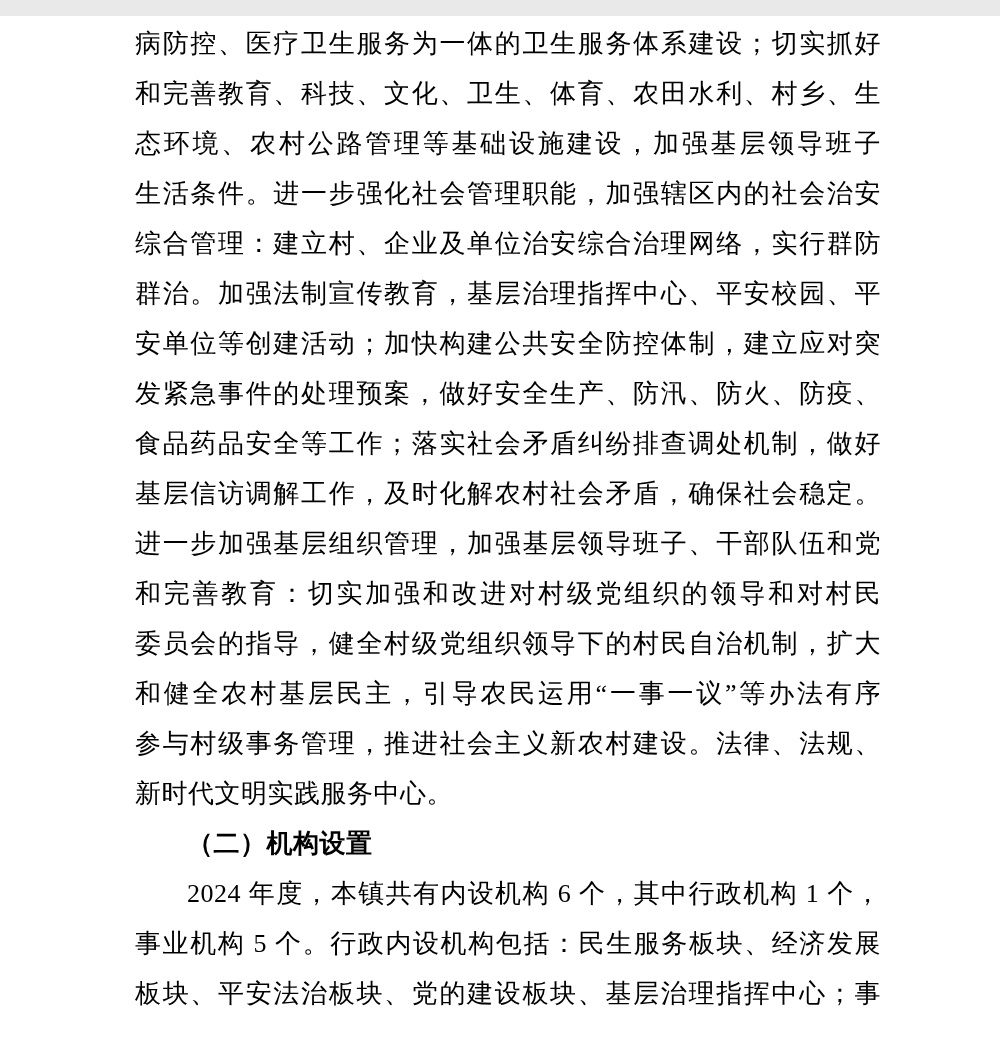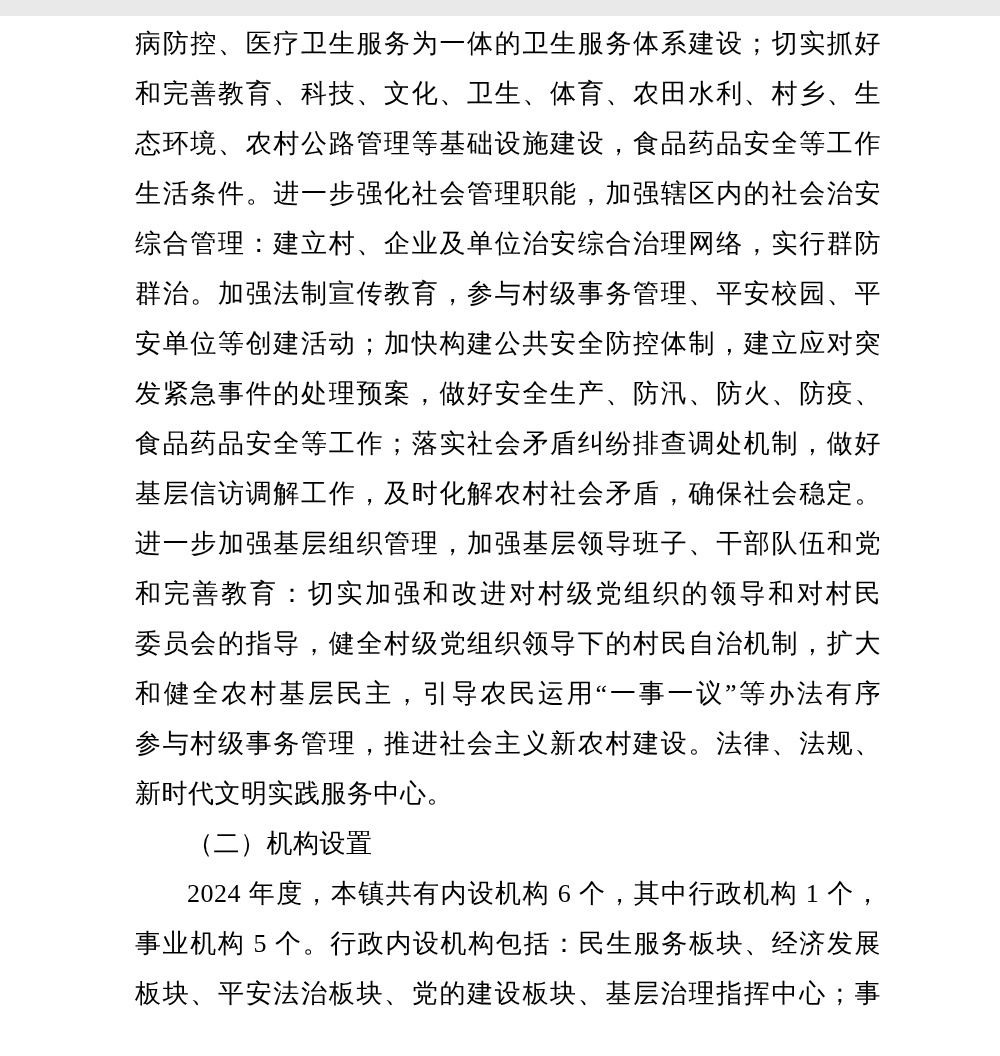--- a/index.html
+++ b/index.html
@@ -31,35 +31,35 @@
   }
   .line.justify {
     text-align: justify;
     text-align-last: justify;
     text-justify: inter-character;
   }
   .line.indent {
     text-indent: 52px;
   }
   .line.bold {
-    font-weight: normal;
+    font-weight: bold;
   }
 </style>
 </head>
 <body>
 
 <div class="page">
   <div class="content">
     <div class="block">
         <div class="line justify">病防控、医疗卫生服务为一体的卫生服务体系建设；切实抓好</div>
         <div class="line justify">和完善教育、科技、文化、卫生、体育、农田水利、村乡、生</div>
-        <div class="line justify">态环境、农村公路管理等基础设施建设，食品药品安全等工作</div>
+        <div class="line justify">态环境、农村公路管理等基础设施建设，加强基层领导班子</div>
         <div class="line justify">生活条件。进一步强化社会管理职能，加强辖区内的社会治安</div>
         <div class="line justify">综合管理：建立村、企业及单位治安综合治理网络，实行群防</div>
-        <div class="line justify">群治。加强法制宣传教育，参与村级事务管理、平安校园、平</div>
+        <div class="line justify">群治。加强法制宣传教育，基层治理指挥中心、平安校园、平</div>
         <div class="line justify">安单位等创建活动；加快构建公共安全防控体制，建立应对突</div>
         <div class="line justify">发紧急事件的处理预案，做好安全生产、防汛、防火、防疫、</div>
         <div class="line justify">食品药品安全等工作；落实社会矛盾纠纷排查调处机制，做好</div>
         <div class="line justify">基层信访调解工作，及时化解农村社会矛盾，确保社会稳定。</div>
         <div class="line justify">进一步加强基层组织管理，加强基层领导班子、干部队伍和党</div>
         <div class="line justify">和完善教育：切实加强和改进对村级党组织的领导和对村民</div>
         <div class="line justify">委员会的指导，健全村级党组织领导下的村民自治机制，扩大</div>
         <div class="line justify">和健全农村基层民主，引导农民运用“一事一议”等办法有序</div>
         <div class="line justify">参与村级事务管理，推进社会主义新农村建设。法律、法规、</div>
         <div class="line">新时代文明实践服务中心。</div>

